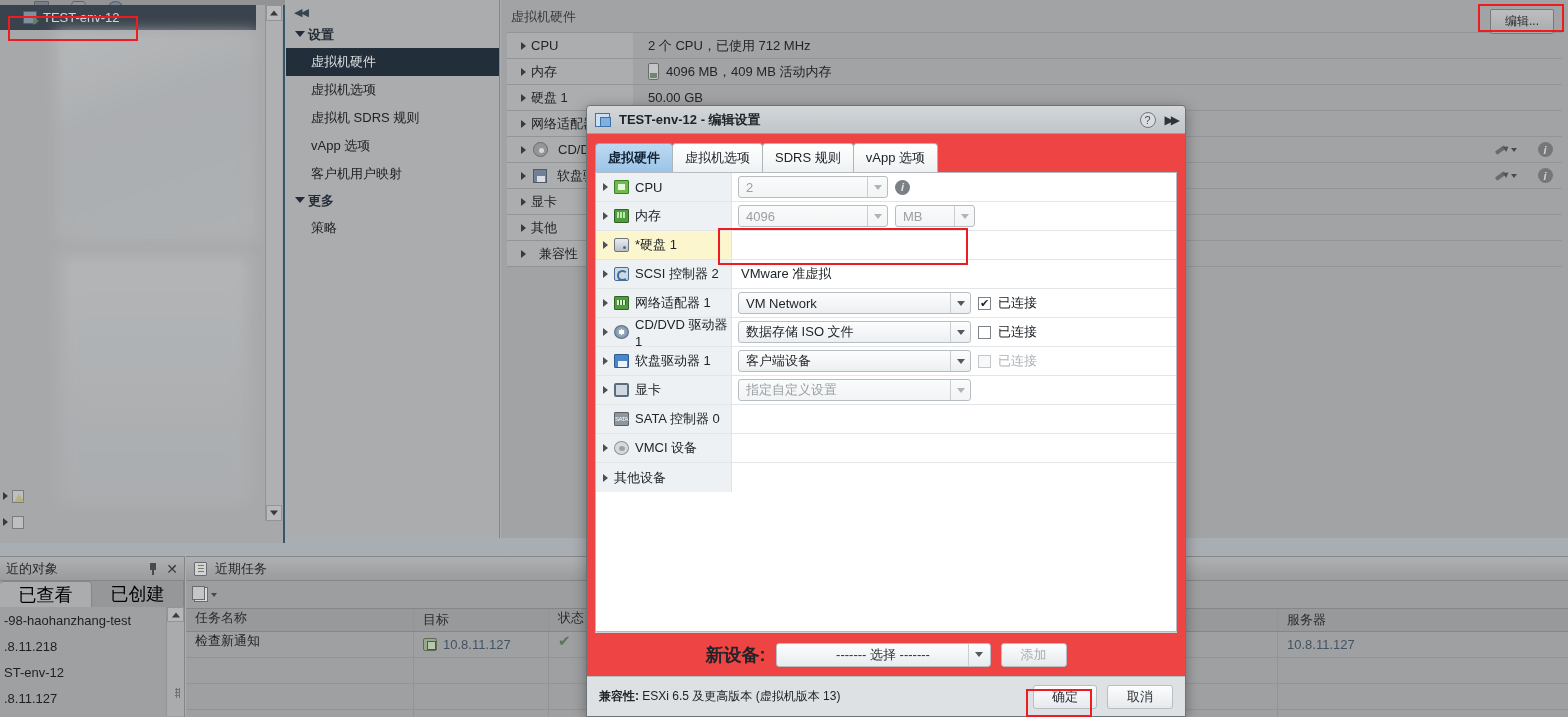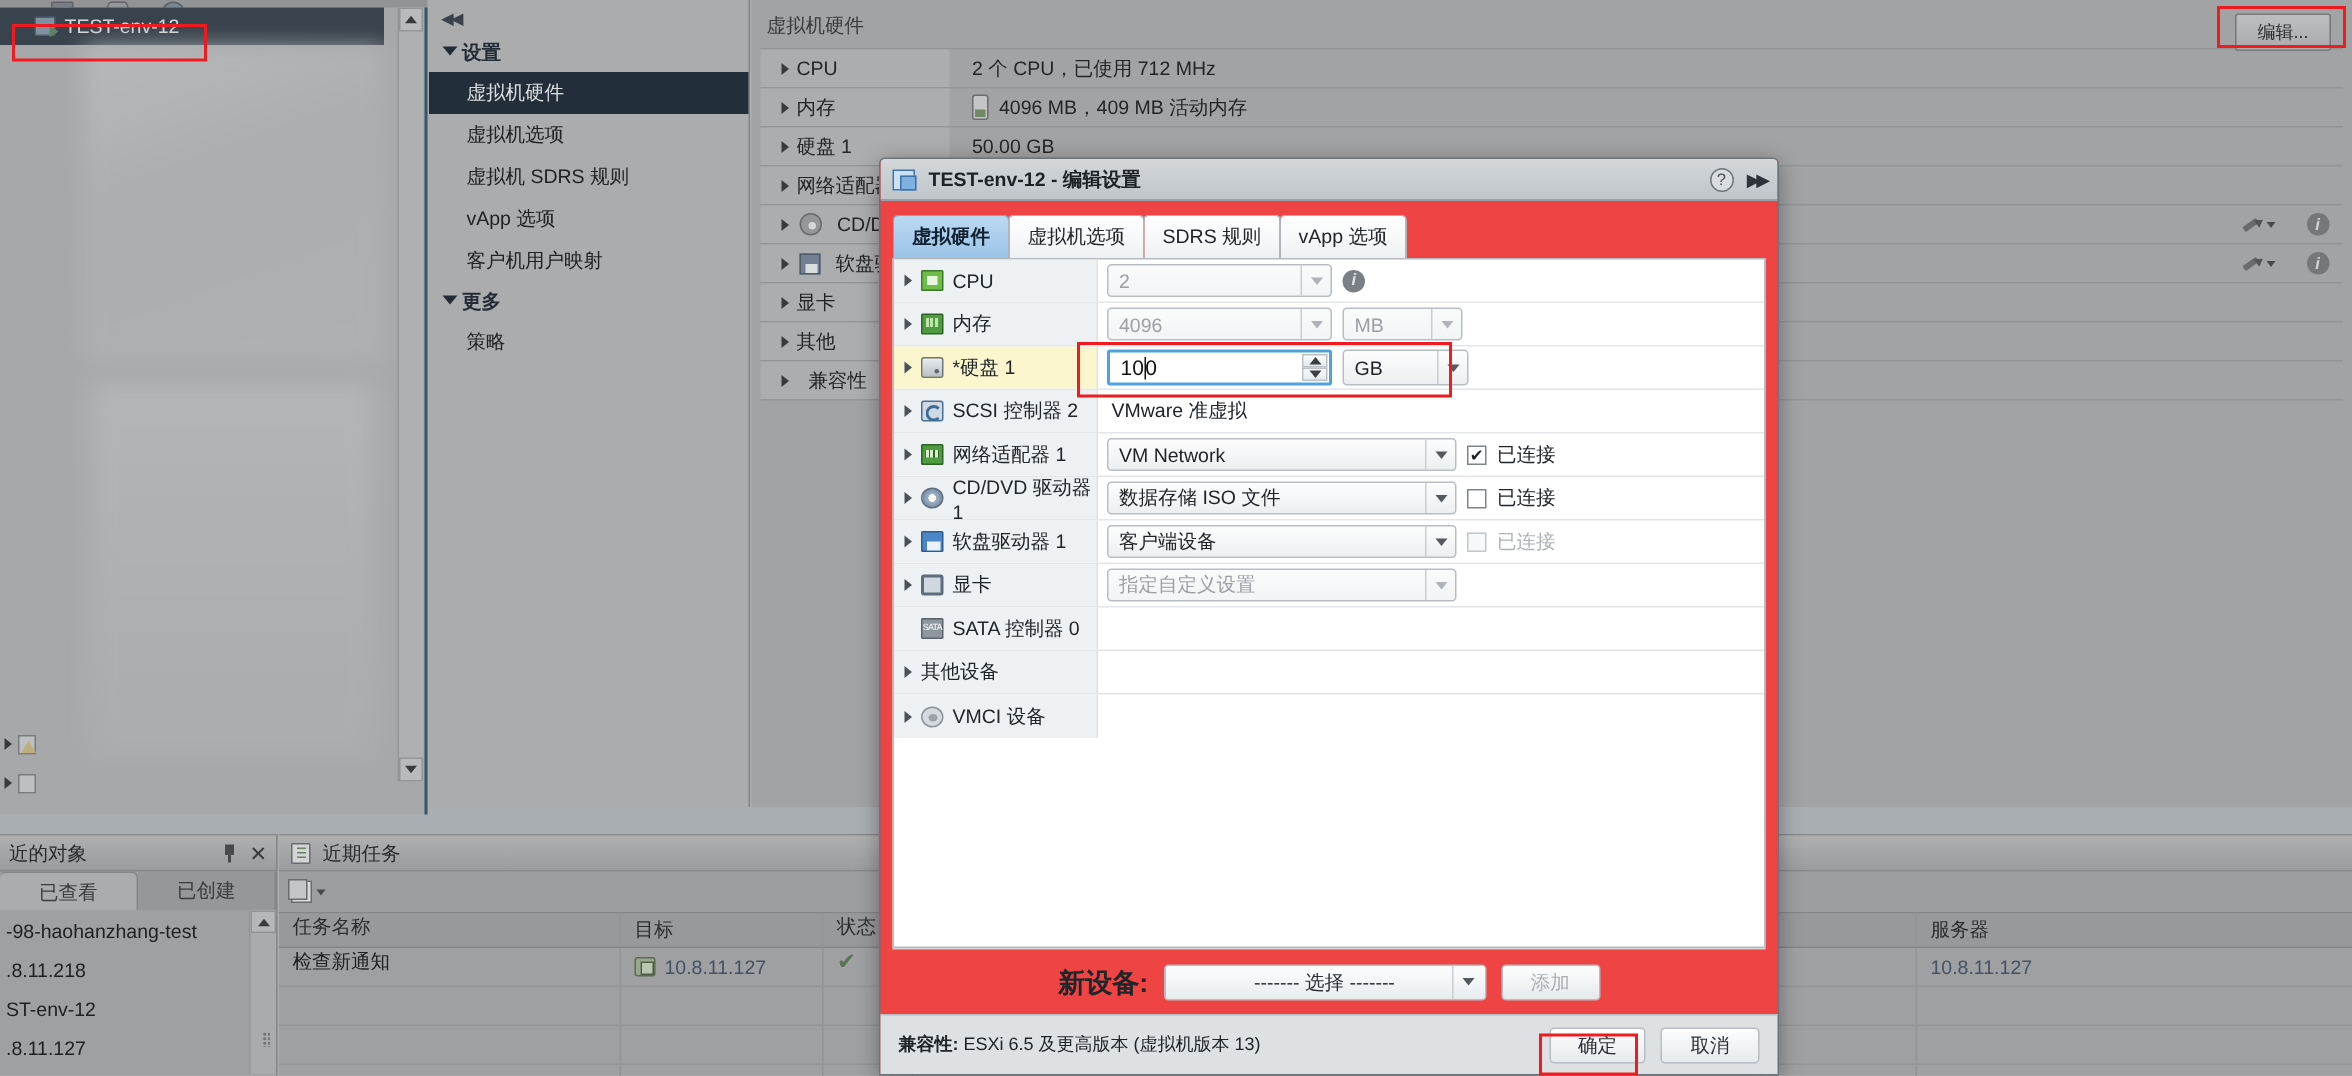--- a/index.html
+++ b/index.html
@@ -103,21 +103,21 @@
 
   
   .recent{position:absolute;left:0;top:556px;width:185px;height:161px;background:#a8adb2;border-right:1px solid #8b9096;border-top:1px solid #8b9096;}
   .rc-head{height:24px;background:linear-gradient(#b8bdc2,#a3a8ad);display:flex;align-items:center;padding:0 6px;font-size:13px;color:#2a2f34;border-bottom:1px solid #8b9096;}
   .rc-head .sp{flex:1;}
   .pin{width:10px;height:12px;position:relative;}
   .pin:before{content:"";position:absolute;left:2px;top:0;width:6px;height:7px;background:#4b5057;}
   .pin:after{content:"";position:absolute;left:4px;top:6px;width:2px;height:6px;background:#4b5057;}
   .xmark{font-size:14px;color:#3a3f45;margin-left:8px;line-height:1;}
   .rc-tabs{display:flex;height:26px;}
-  .rc-tab{flex:1;display:flex;align-items:center;justify-content:center;font-size:13px;color:#404040;background:#9ea3a8;border-right:1px solid #8b9096;}
+  .rc-tab{flex:1;display:flex;align-items:center;justify-content:center;font-size:18px;color:#000000;background:#9ea3a8;border-right:1px solid #8b9096;}
   .rc-tab.active{background:#b4b9be;border-top:1px solid #8b9096;border-radius:4px 4px 0 0;}
   .rc-list{position:relative;height:109px;background:#a8adb2;}
   .rc-item{height:26px;display:flex;align-items:center;padding-left:4px;font-size:13px;color:#1d2227;}
   .rc-sb{position:absolute;right:0;top:0;bottom:0;width:18px;background:#b3b8bd;border-left:1px solid #9aa0a6;}
   .rc-sb .up{height:15px;border:1px solid #9aa0a6;background:#c0c5ca;position:relative;}
   .grip{position:absolute;right:4px;bottom:18px;width:5px;height:10px;background:
     radial-gradient(circle,#767b81 1px,transparent 1.2px) 0 0/3px 3px;}
 
   
   .tasks{position:absolute;left:186px;top:556px;right:0;height:161px;background:#a8adb2;border-top:1px solid #8b9096;}
@@ -547,39 +547,20 @@
           </div>
         </div>
       </div>
 
       <div class="hw-row">
         <div class="hw-lbl hl">
           <i class="hw-tri"></i>
           <span class="ic16 ic-hdd"></span>
           <span>*硬盘 1</span>
         </div>
-        <div class="hw-val">
-          <div class="spin" style="width:150px">
-            <span>10<span class="cursor"></span>0</span>
-            <span class="btns">
-              <div>
-                  <i class="arrow-s u" style="position:static;transform:none"></i>
-                </div>
-              <div>
-                  <i class="arrow-s d" style="position:static;transform:none"></i>
-                </div>
-            </span>
-          </div>
-          <div class="sel" style="width:84px;height:24px">
-            <span>GB</span>
-            <span class="caret">
-                <i class="caret-d"></i>
-              </span>
-          </div>
-        </div>
       </div>
 
       <div class="hw-row">
         <div class="hw-lbl">
           <i class="hw-tri"></i>
           <span class="ic16 ic-scsi"></span>
           <span>SCSI 控制器 2</span>
         </div>
         <div class="hw-val">
           <span class="txt-plain">VMware 准虚拟</span>
@@ -661,30 +642,30 @@
           <i class="hw-tri hidden"></i>
           <span class="ic16 ic-sata">SATA</span>
           <span>SATA 控制器 0</span>
         </div>
         <div class="hw-val"></div>
       </div>
 
       <div class="hw-row">
         <div class="hw-lbl">
           <i class="hw-tri"></i>
-          <span>其他设备</span>
-        </div>
-        <div class="hw-val"></div>
-      </div>
-
-      <div class="hw-row">
-        <div class="hw-lbl">
-          <i class="hw-tri"></i>
           <span class="ic16 ic-vmci"></span>
           <span>VMCI 设备</span>
+        </div>
+        <div class="hw-val"></div>
+      </div>
+
+      <div class="hw-row">
+        <div class="hw-lbl">
+          <i class="hw-tri"></i>
+          <span>其他设备</span>
         </div>
         <div class="hw-val"></div>
       </div>
 
     </div>
 
     <div class="dlg-newdev">
       <span class="nd-lbl">新设备:</span>
       <div class="nd-sel">
         <span>------- 选择 -------</span>

